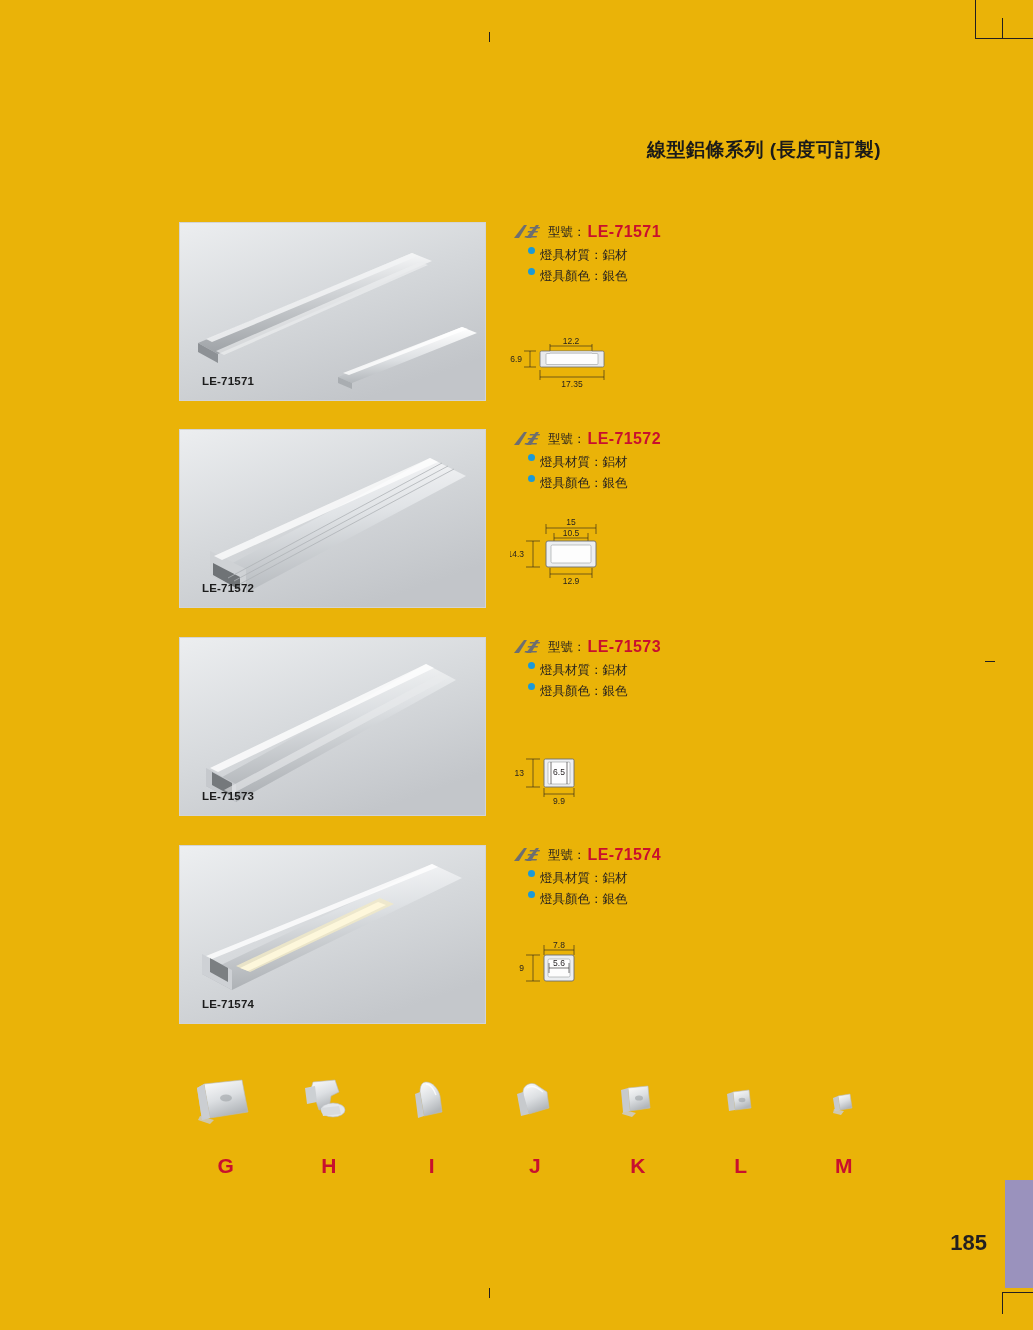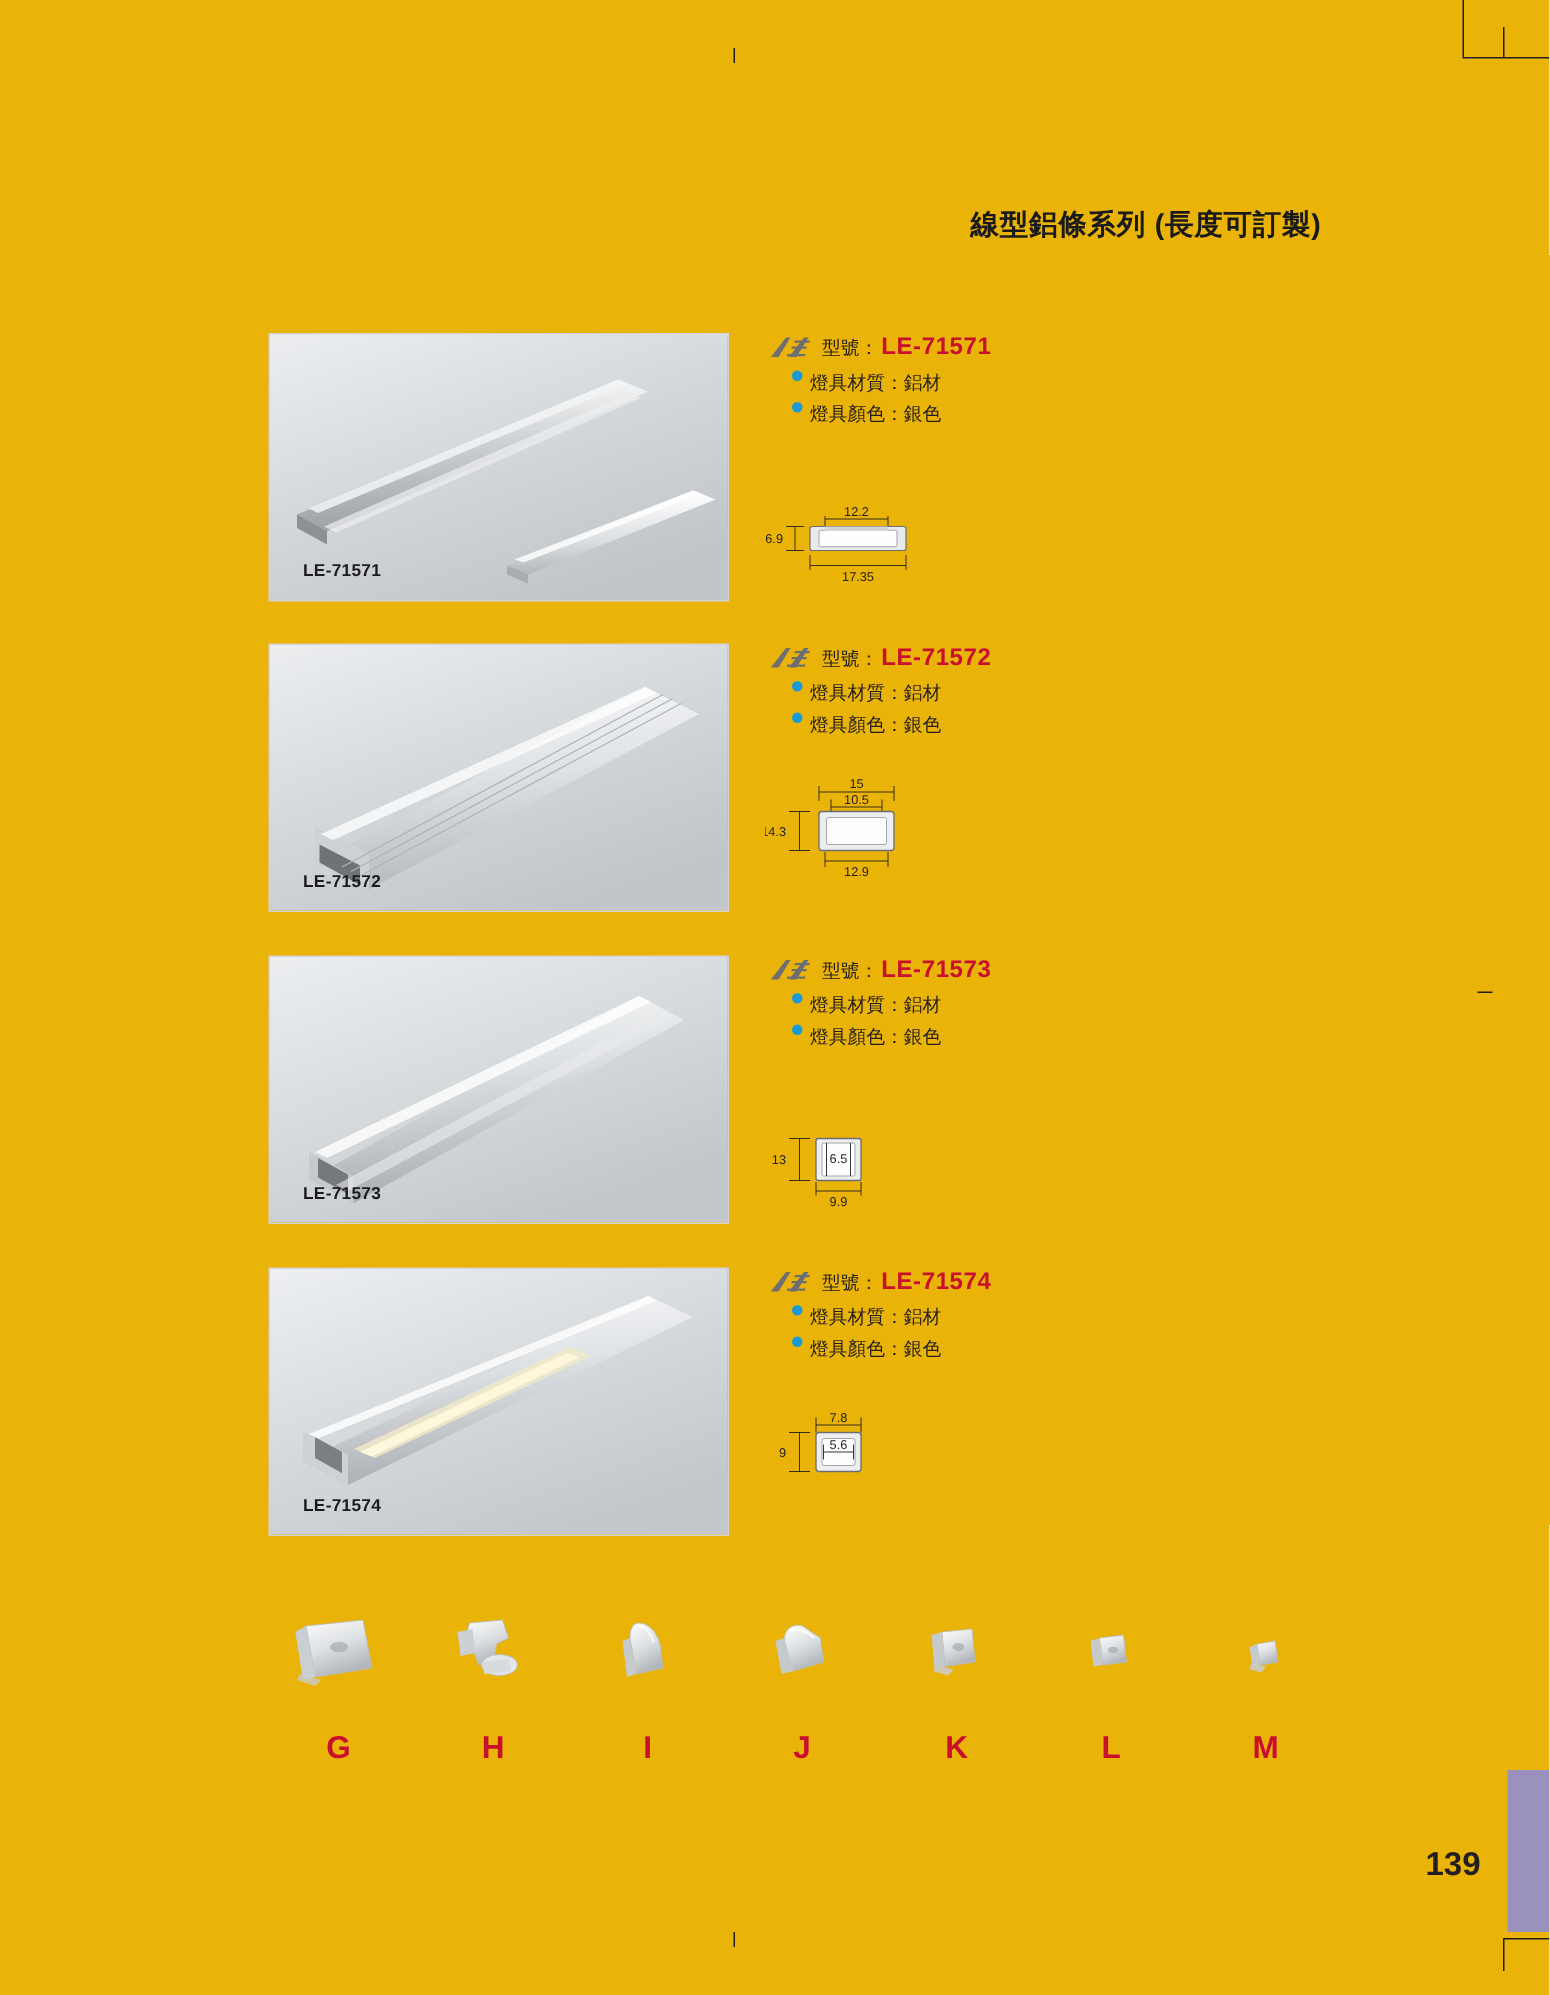--- a/index.html
+++ b/index.html
@@ -592,15 +592,15 @@
           <polygon points="40,28 42,42 37,43 35,30" fill="#c7cacd"></polygon>
           <polygon points="36,41 46,43 43,47 35,45" fill="#cacdd1" opacity="0.85"></polygon>
         </svg>
       </div>
       <div class="cap-letter">M</div>
     </div>
 
   </div>
 
   <div class="tab"></div>
-  <div class="pagenum">139</div>
+  <div class="pagenum">185</div>
 
 </div>
 
 </body></html>

